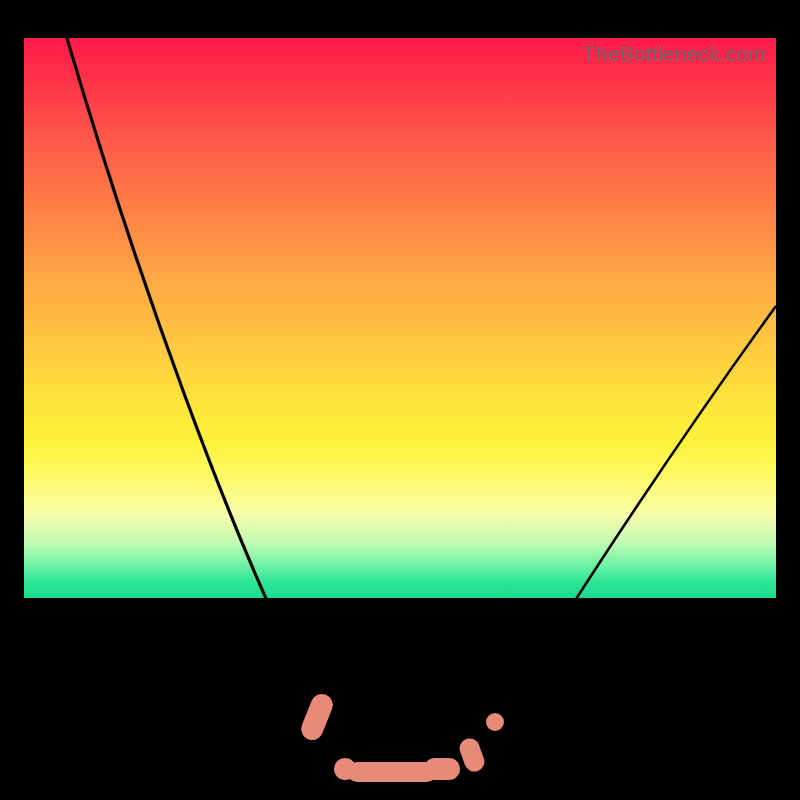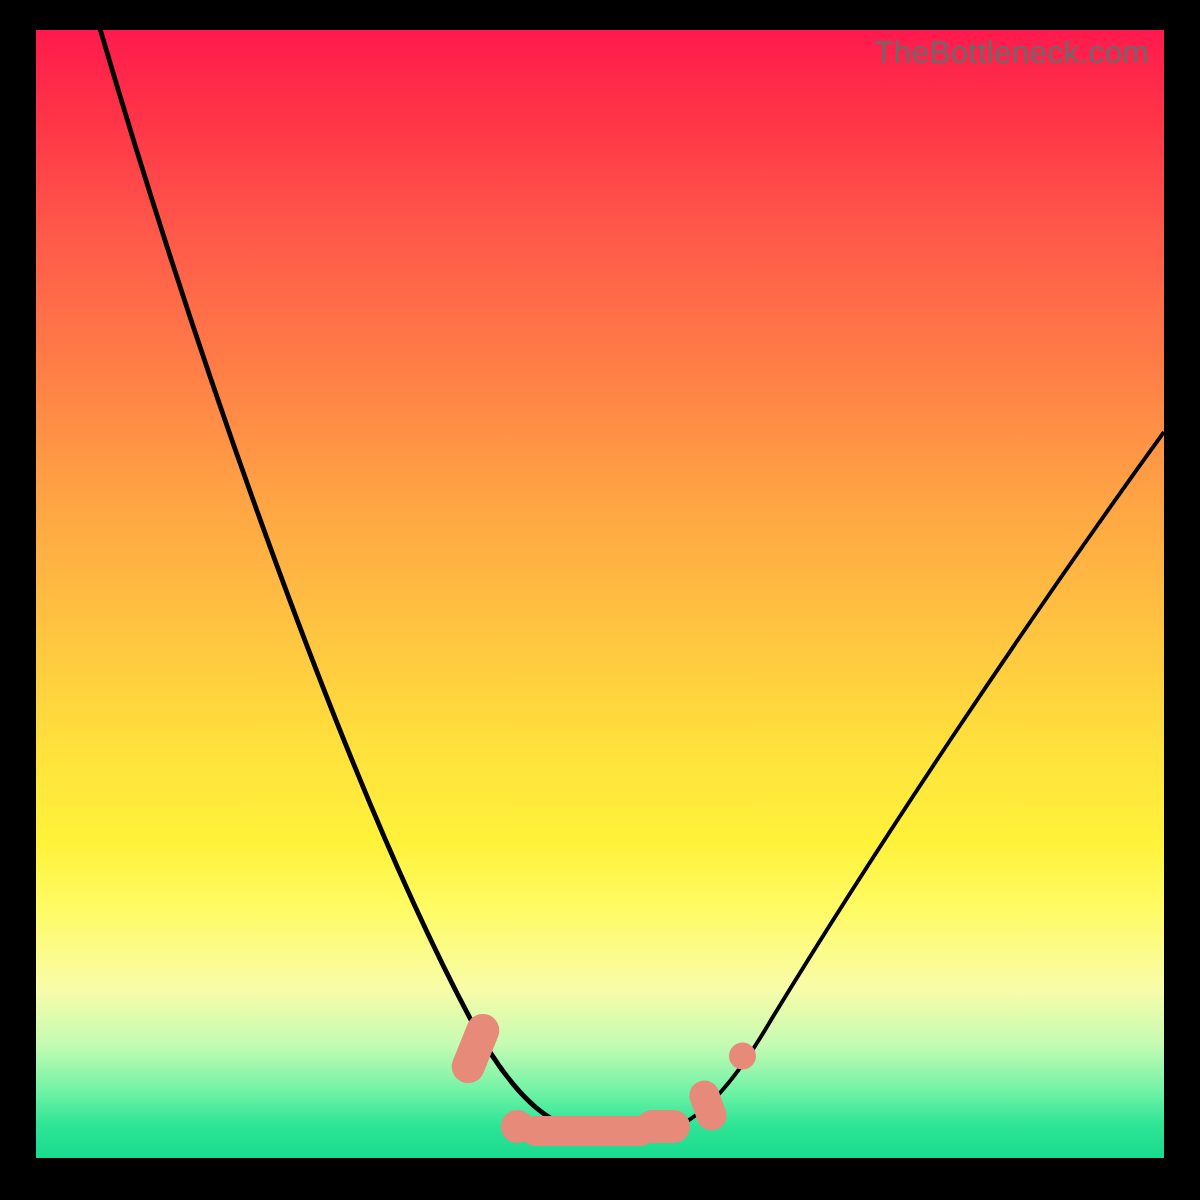--- a/index.html
+++ b/index.html
@@ -7,23 +7,23 @@
     padding: 0;
     width: 800px;
     height: 800px;
     background: #000;
     overflow: hidden;
     font-family: Arial, Helvetica, sans-serif;
   }
   .frame {
     position: absolute;
     left: 24px;
-    top: 20px;
+    top: 38px;
     width: 752px;
-    height: 752px;
+    height: 560px;
     background: linear-gradient(to bottom,
       #ff1a4d 0%,
       #ff3547 8%,
       #ff594a 18%,
       #ff7e47 30%,
       #ffa544 42%,
       #ffc640 54%,
       #ffe23c 64%,
       #fff23a 72%,
       #fffb66 78%,

